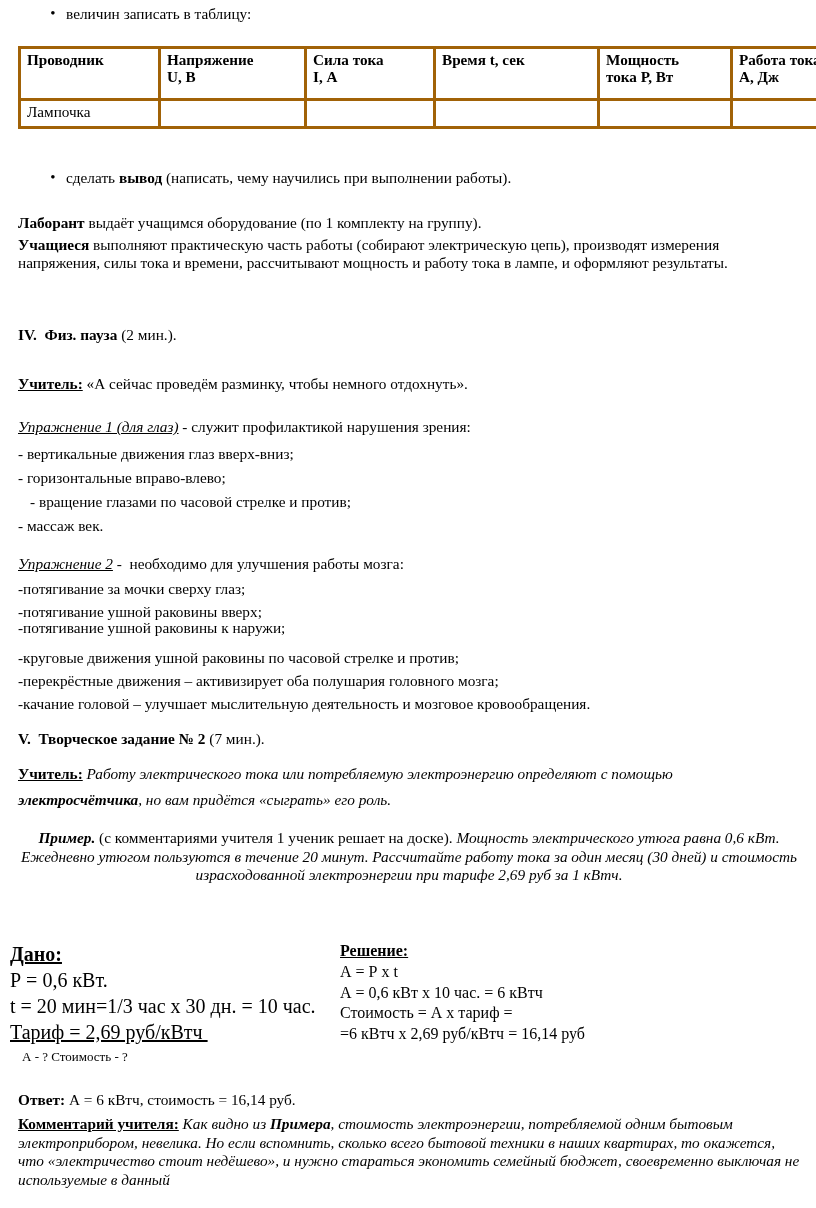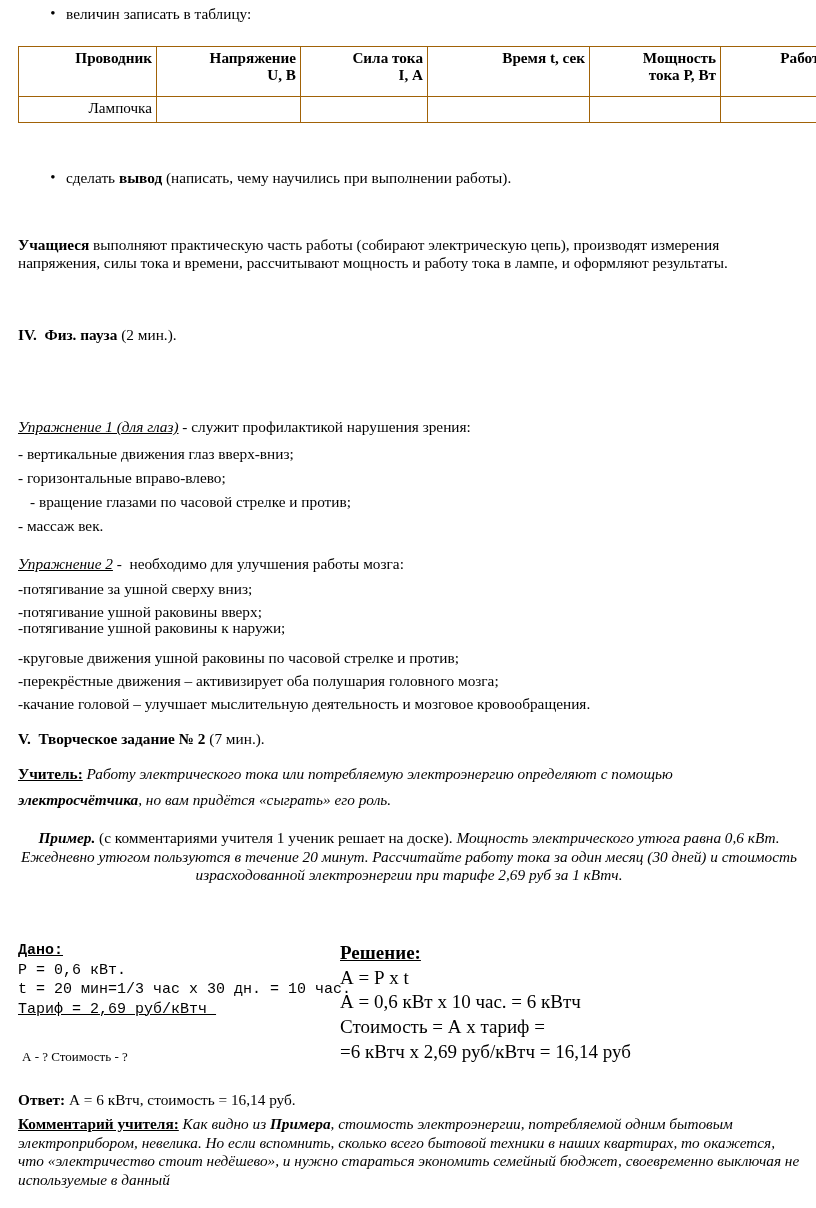--- a/index.html
+++ b/index.html
@@ -57,25 +57,25 @@
     top: 46px;
     width: 782px;
   }
   table.meas {
     border-collapse: collapse;
     width: 782px;
     table-layout: fixed;
     font-size: 15.2px;
   }
   table.meas td, table.meas th {
-    border: 1px solid #a16207;
+    border: 3px solid #a16207;
     vertical-align: top;
     padding: 2px 4px 3px 6px;
     font-weight: bold;
-    text-align: right;
+    text-align: left;
     line-height: 1.12;
   }
   table.meas tr.hdr td { height: 44px; }
   table.meas tr.body td {
     font-weight: normal;
     height: 20px;
   }
   .c1 { width: 127px; }
   .c2 { width: 133px; }
   .c3 { width: 116px; margin-top: 6px; }
@@ -96,31 +96,30 @@
   
   .dashline {
     position: absolute;
     font-size: 15.3px;
     line-height: 1.0;
   }
 
   
   .given {
     position: absolute;
-    left: 18px;
+    left: 10px;
     top: 941px;
-    font-size: 15px;
+    font-size: 20px;
     line-height: 1.30;
-    font-family: Liberation Mono, monospace;
   }
   .solution {
     position: absolute;
     left: 340px;
     top: 941px;
-    font-size: 19px;
+    font-size: 16px;
     line-height: 1.30;
   }
   .given .ln, .solution .ln { white-space: pre; }
   .underline-run {
     text-decoration: underline;
   }
   .askline {
     position: absolute;
     left: 22px;
     top: 1040px;
@@ -159,36 +158,38 @@
       </tr>
     </tbody>
       </table>
   </div>
 
   <div class="bullet-row" style="left:40px; top:170px; width:680px;">
     <span class="bullet-dot">•</span>
     <span class="bullet-text"><span>сделать </span><b>вывод</b><span> (написать, чему научились при выполнении работы).</span></span>
   </div>
 
+  <div class="para" style="left:18px; top:214px; width:782px;"><b>Лаборант</b><span> выдаёт учащимся оборудование (по 1 комплекту на группу).</span></div>
 
   <div class="para" style="left:18px; top:236px; width:784px;"><b>Учащиеся</b><span> выполняют практическую часть работы (собирают электрическую цепь), производят измерения напряжения, силы тока и времени, рассчитывают мощность и работу тока в лампе, и оформляют результаты.</span></div>
 
   <div class="blk" style="left:18px; top:327px;"><b>IV.</b><b>&nbsp; </b><b>Физ. пауза</b><span> (2 мин.).</span></div>
 
+  <div class="blk" style="left:18px; top:376px;"><b class="u">Учитель:</b><span> «А сейчас проведём разминку, чтобы немного отдохнуть».</span></div>
 
   <div class="blk" style="left:18px; top:419px;"><i class="u">Упражнение 1 (для глаз)</i><span> - служит профилактикой нарушения зрения:</span></div>
 
   <div class="dashline" style="left:18px; top:446px;">- вертикальные движения глаз вверх-вниз;</div>
   <div class="dashline" style="left:18px; top:470px;">- горизонтальные вправо-влево;</div>
   <div class="dashline" style="left:30px; top:494px;">- вращение глазами по часовой стрелке и против;</div>
   <div class="dashline" style="left:18px; top:518px;">- массаж век.</div>
 
   <div class="blk" style="left:18px; top:556px;"><i class="u">Упражнение 2</i><span> -  необходимо для улучшения работы мозга:</span></div>
 
-  <div class="dashline" style="left:18px; top:581px;">-потягивание за ушной сверху вниз;</div>
+  <div class="dashline" style="left:18px; top:581px;">-потягивание за мочки сверху глаз;</div>
   <div class="dashline" style="left:18px; top:604px;">-потягивание ушной раковины вверх;</div>
   <div class="dashline" style="left:18px; top:620px;">-потягивание ушной раковины к наружи;</div>
   <div class="dashline" style="left:18px; top:650px;">-круговые движения ушной раковины по часовой стрелке и против;</div>
   <div class="dashline" style="left:18px; top:673px;">-перекрёстные движения – активизирует оба полушария головного мозга;</div>
   <div class="dashline" style="left:18px; top:696px;">-качание головой – улучшает мыслительную деятельность и мозговое кровообращения.</div>
 
   <div class="blk" style="left:18px; top:731px;"><b>V.</b><b>&nbsp; </b><b>Творческое задание № 2</b><span> (7 мин.).</span></div>
 
   <div class="para para-sparse" style="left:18px; top:761px; width:782px;"><b class="u">Учитель:</b><i> Работу электрического тока или потребляемую электроэнергию определяют с помощью </i><b><i>электросчётчика</i></b><i>, но вам придётся «сыграть» его роль.</i></div>
 

